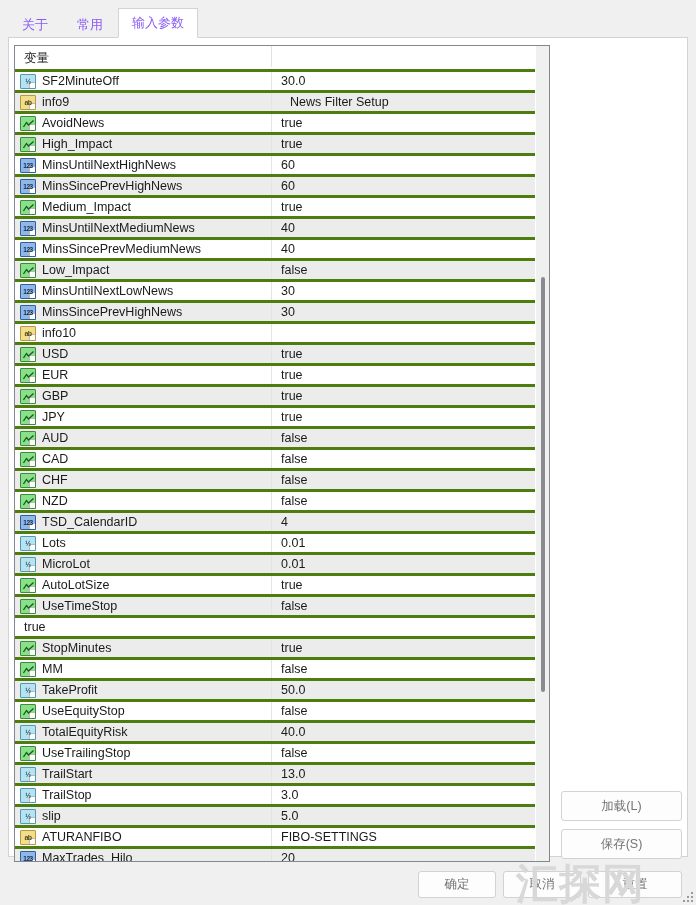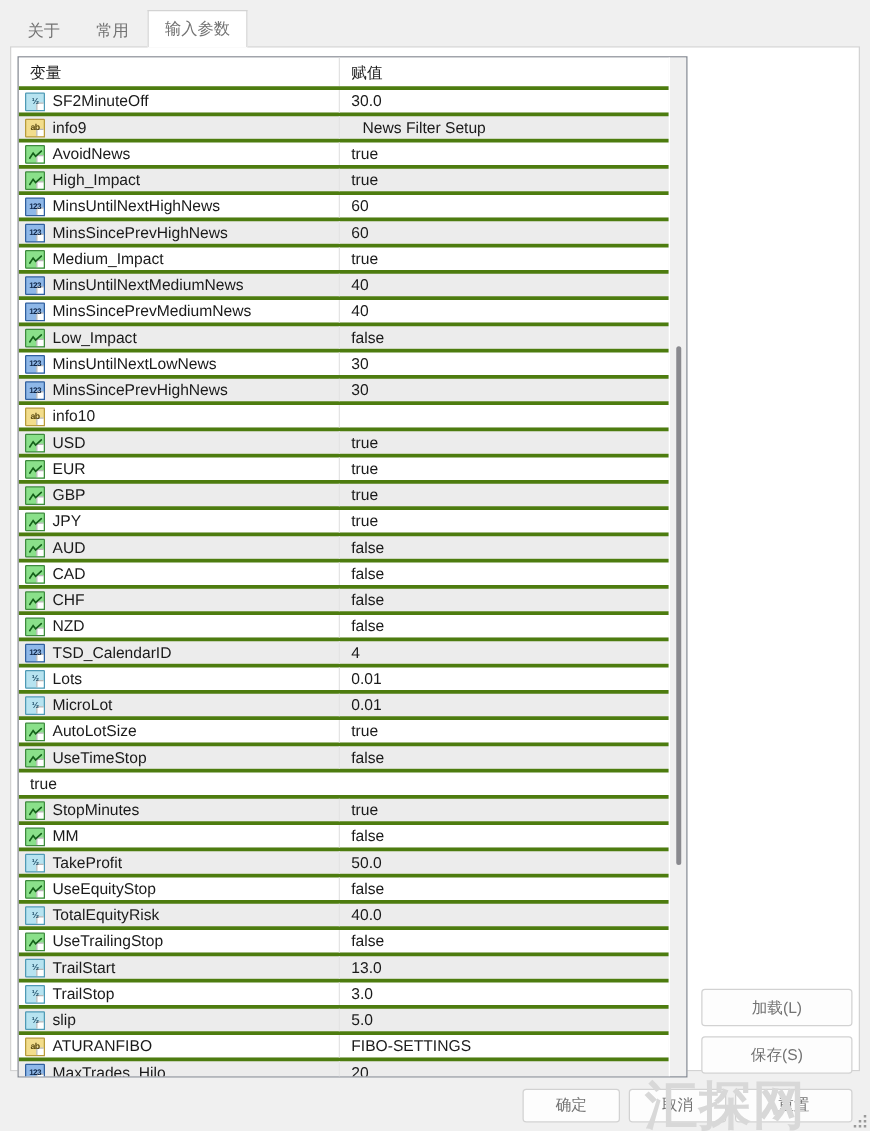--- a/index.html
+++ b/index.html
@@ -31,21 +31,21 @@
     top: 10px;
     display: flex;
     align-items: flex-end;
     height: 28px;
   }
   .tab {
     height: 26px;
     line-height: 26px;
     padding: 0 13px;
     font-size: 13px;
-    color: #737373;
+    color: #8b5cf6;
     background: #f0f0f0;
     border: 1px solid #f0f0f0;
     border-bottom: none;
     margin-right: 1px;
     white-space: nowrap;
     cursor: default;
   }
   .tab.active {
     background: #ffffff;
     border: 1px solid #d3d3d3;
@@ -86,20 +86,21 @@
     width: 521px;
     height: 100%;
     overflow: hidden;
   }
 
   .gridhead {
     display: flex;
     height: 23px;
     background: #ffffff;
     box-sizing: border-box;
+    flex-direction: column;
   }
   .gridhead .hcell {
     font-size: 12.5px;
     color: #1a1a1a;
     padding: 4px 0 0 9px;
     box-sizing: border-box;
     white-space: nowrap;
   }
   .hcell.c1 { width: 257px; border-right: 1px solid #e2e2e2; }
   .hcell.c2 { width: 264px; }

